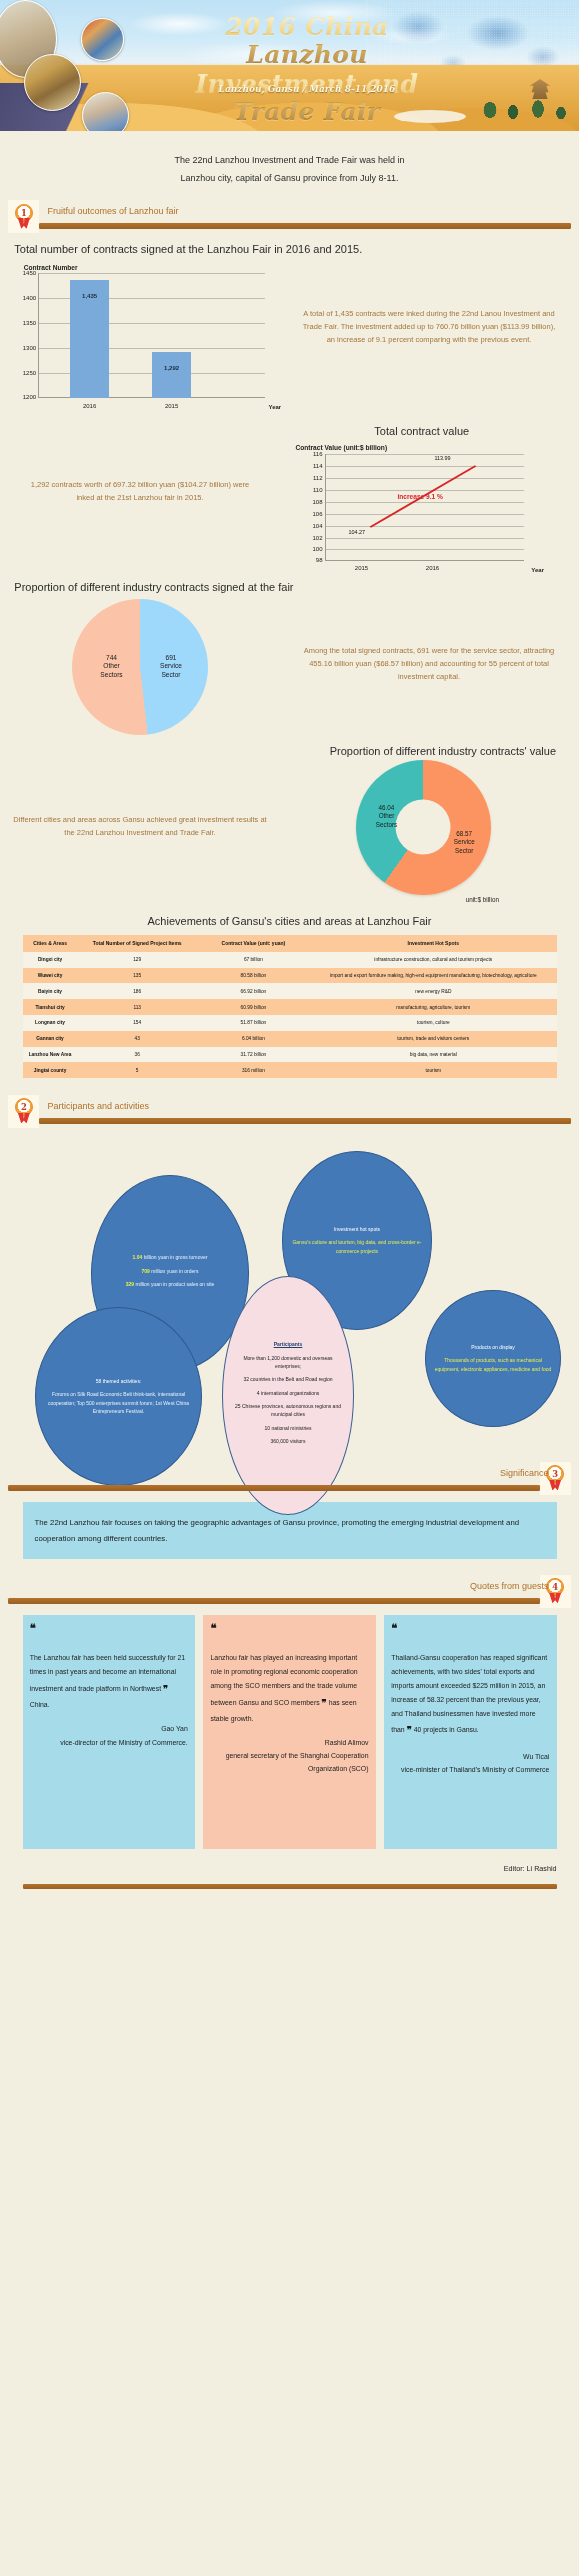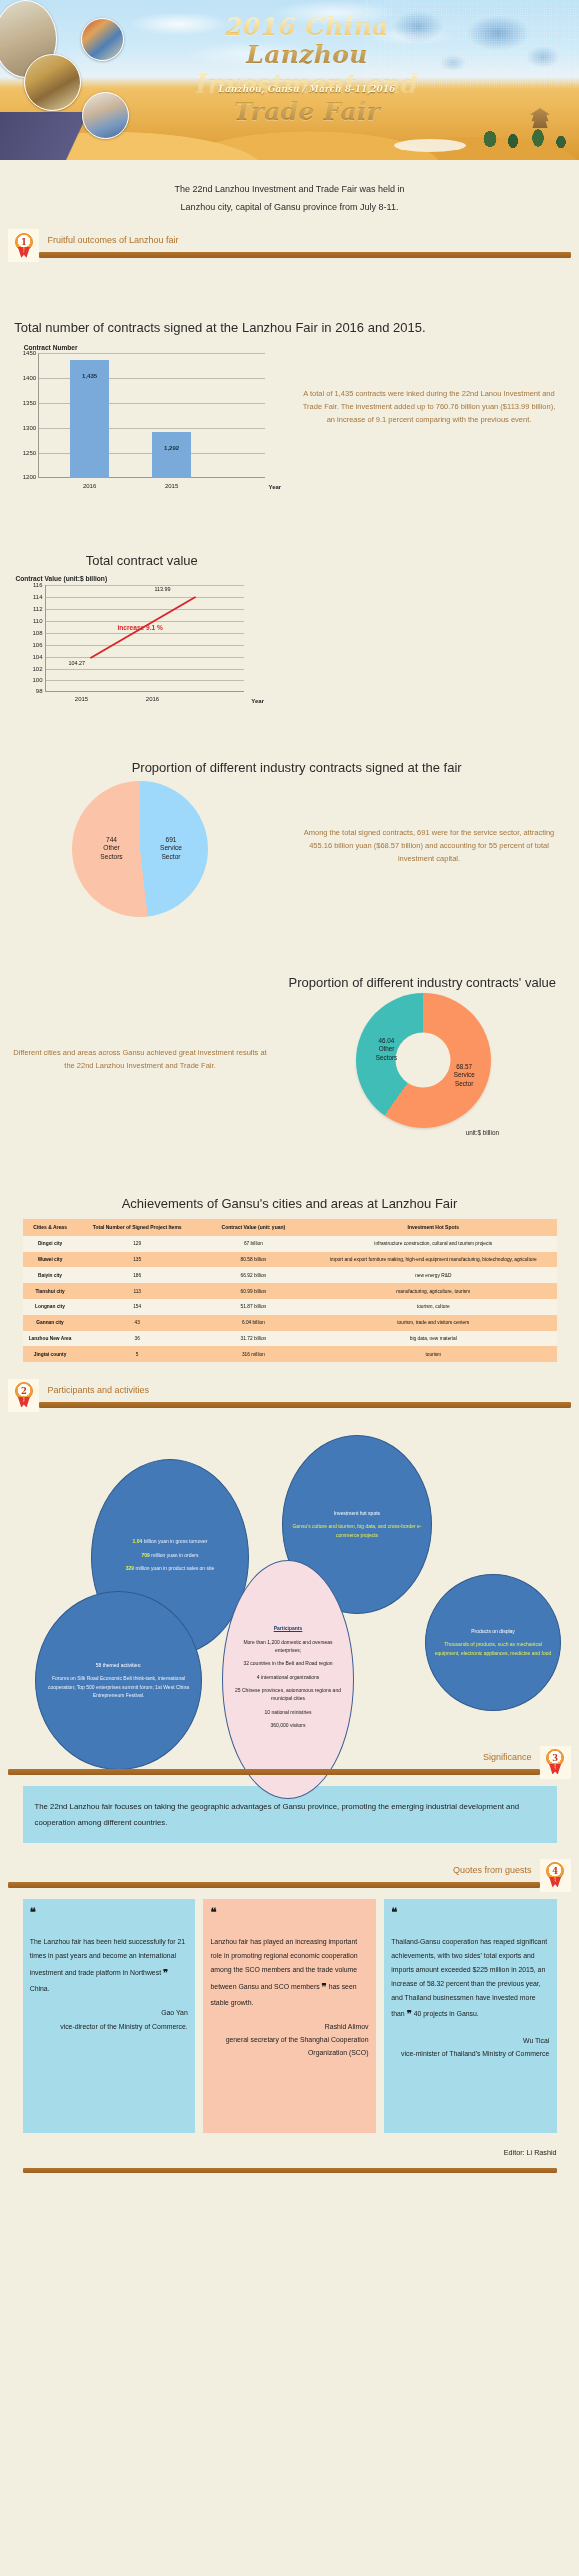--- a/index.html
+++ b/index.html
@@ -7,21 +7,21 @@
   body {
     width: 579px;
     background: #f2efe0;
     font-family: "Liberation Sans", sans-serif;
     color: #333;
   }
   .page { width:579px; position:relative; overflow:hidden; }
 
   
   .hero {
-    position:relative; width:579px; height:160px; overflow:hidden;
+    position:relative; width:579px; height:131px; overflow:hidden;
     background:
       linear-gradient(to bottom, #bfe2f5 0%, #cfeaf8 30%, #e8f2f7 48%, #f0c269 55%, #e8a83e 75%, #d99a33 100%);
   }
   .hero-clouds{
     position:absolute; inset:0;
     background:
       radial-gradient(ellipse 72px 16.7px at 179px 24px, rgba(255,255,255,.85), rgba(255,255,255,0) 70%),
       radial-gradient(ellipse 89px 18px at 334px 13px, rgba(255,255,255,.7), rgba(255,255,255,0) 70%),
       radial-gradient(ellipse 60px 13px at 412px 36px, rgba(255,255,255,.6), rgba(255,255,255,0) 70%),
       radial-gradient(ellipse 95px 18px at 251px 54px, rgba(255,255,255,.5), rgba(255,255,255,0) 70%);
@@ -137,23 +137,23 @@
     position:absolute; left:0; right:0; bottom:3.6px; height:6px;
     background: linear-gradient(#b3732c,#9a5f21); border-radius:1.2px;
   }
   .head-rule.left-inset{ left:31px; }
   .head-rule.right-inset{ right:31px; }
   .head-label{
     position:absolute; top:6px; font-size:9px; color:#b0712b;
     font-family:"Liberation Sans", sans-serif;
   }
   .head-label.l{ left:39px; }
-  .head-label.r{ right:39px; }
-
-  .chart-title{ text-align:center; font-size:13px; color:#2b2b2b;margin-top:48px; }
+  .head-label.r{ right:22px; }
+
+  .chart-title{ text-align:center; font-size:11px; color:#2b2b2b; }
   .note{
     color:#a6763f; font-size:7.5px; line-height:1.75; text-align:center;
   }
 
   
   .row{ display:flex; }
   .barchart-wrap{ width:280px; padding:9.5px 0 0 10.7px; }
   .axis-label{ font-size:6.6px; color:#222; margin:0 0 2.4px 13px; font-weight:bold;}
   .plot{ position:relative; height:125px; margin-left:27.4px; margin-right:15.5px; border-left:0.6px solid #9a9a8e; }
   .gl{ position:absolute; left:0; right:0; border-top:0.6px solid #bdbdb1; }
@@ -308,20 +308,23 @@
         <div class="xaxis-name">Year</div>
       </div>
     </div>
     <div style="width:298px; display:flex; align-items:center; padding:0 20px;">
       <div class="note">A total of 1,435 contracts were inked during the 22nd Lanou Investment and Trade Fair. The investment added up to 760.76 billion yuan ($113.99 billion), an increase of 9.1 percent comparing with the previous event.</div>
     </div>
   </div>
 
   <div style="height:23px"></div>
   <div class="row">
+    <div style="width:280px; display:flex; align-items:center; padding:0 26px;">
+      <div class="note">1,292 contracts worth of 697.32 billion yuan ($104.27 billion) were inked at the 21st Lanzhou fair in 2015.</div>
+    </div>
     <div class="linechart-wrap">
       <div class="chart-title" style="margin-bottom:7.2px;">Total contract value</div>
       <div class="axis-label" style="margin-left:0;">Contract Value (unit:$ billion)</div>
       <div class="plot" style="height:107px; margin-left:29px; margin-right:24px;">
         <div class="gl" style="top:0">
             <span class="ytick">116</span>
           </div>
         <div class="gl" style="top:12px">
             <span class="ytick">114</span>
           </div>
@@ -357,21 +360,21 @@
         <span style="position:absolute; left:109px; top:1.2px; font-size:5.4px; color:#111;">113.99</span>
         <span style="position:absolute; left:72px; top:39px; font-size:6.6px; font-weight:bold; color:#d9252a;">increase 9.1 %</span>
         <div class="xtick" style="left:18px; width:36px;">2015</div>
         <div class="xtick" style="left:89px; width:36px;">2016</div>
         <div class="xaxis-name" style="right:-20px;">Year</div>
       </div>
     </div>
   </div>
 
   <div style="height:20px"></div>
-  <div class="chart-title" style="text-align:center; margin-left:14.3px;">Proportion of different industry contracts signed at the fair</div>
+  <div class="chart-title" style="text-align:left; margin-left:14.3px;">Proportion of different industry contracts signed at the fair</div>
   <div class="row">
     <div class="pie-wrap">
       <div class="pie">
         <div class="lab" style="left:15.5px; top:55px; width:48px;">
           <span>744</span><br>Other<br>Sectors
         </div>
         <div class="lab" style="right:13px; top:55px; width:48px;">
           <span>691</span><br>Service<br>Sector
         </div>
       </div>

